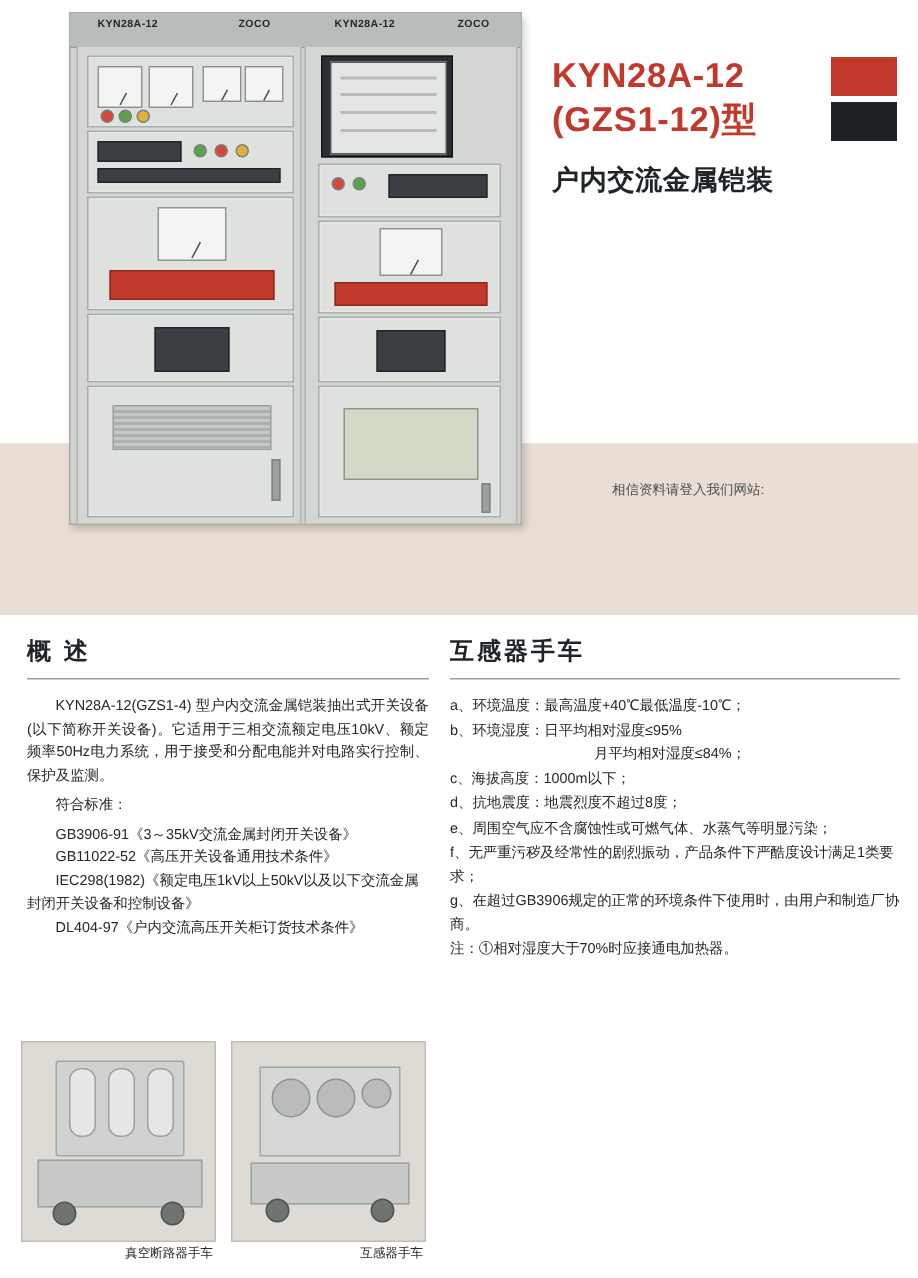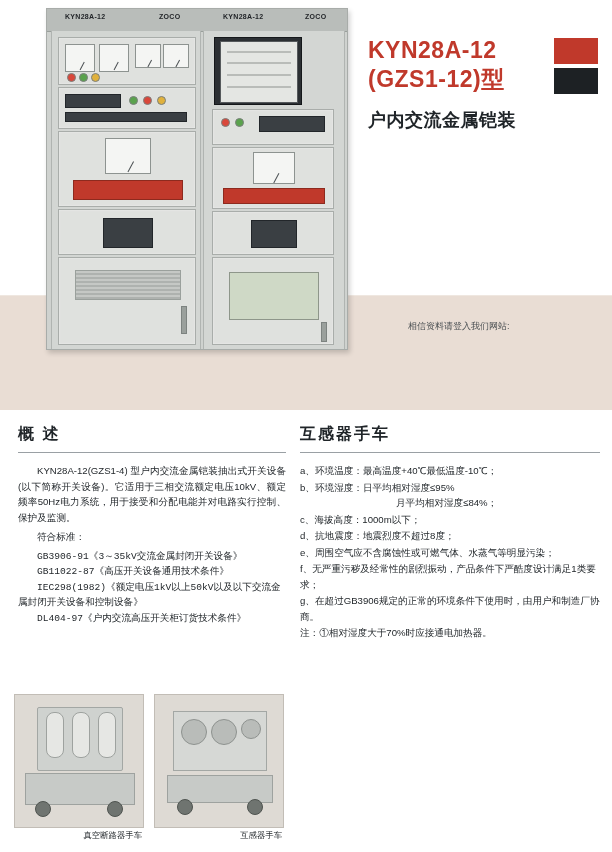--- a/index.html
+++ b/index.html
@@ -253,21 +253,20 @@
     color: #23282c;
     text-align: justify;
     margin-bottom: 4px;
   }
   .para.indent { text-indent: 19px; }
   .std-line {
     font-size: 9.6px;
     line-height: 1.62;
     color: #23282c;
     text-indent: 19px;
-    font-family: Liberation Mono, monospace;
   }
   .list-item {
     font-size: 9.6px;
     line-height: 1.62;
     color: #23282c;
     margin-bottom: 1px;
   }
   .list-item .cont {
     display: block;
     padding-left: 15px;
@@ -442,21 +441,21 @@
 </div>
 
 <div class="body-wrap">
 
   <div class="col-left">
     <div class="sec-title">概 述</div>
     <div class="rule"></div>
     <div class="para indent">KYN28A-12(GZS1-4) 型户内交流金属铠装抽出式开关设备(以下简称开关设备)。它适用于三相交流额定电压10kV、额定频率50Hz电力系统，用于接受和分配电能并对电路实行控制、保护及监测。</div>
     <div class="para indent">符合标准：</div>
     <div class="std-line">GB3906-91《3～35kV交流金属封闭开关设备》</div>
-    <div class="std-line">GB11022-87《高压开关设备通用技术条件》</div>
+    <div class="std-line">GB11022-52《高压开关设备通用技术条件》</div>
     <div class="std-line">IEC298(1982)《额定电压1kV以上50kV以及以下交流金属封闭开关设备和控制设备》</div>
     <div class="std-line">DL404-97《户内交流高压开关柜订货技术条件》</div>
   </div>
 
   <div class="col-right">
     <div class="sec-title">互感器手车</div>
     <div class="rule"></div>
 
     <div class="list-item">
       <span>a、</span><span>环境温度：最高温度+40℃最低温度-10℃；</span>

